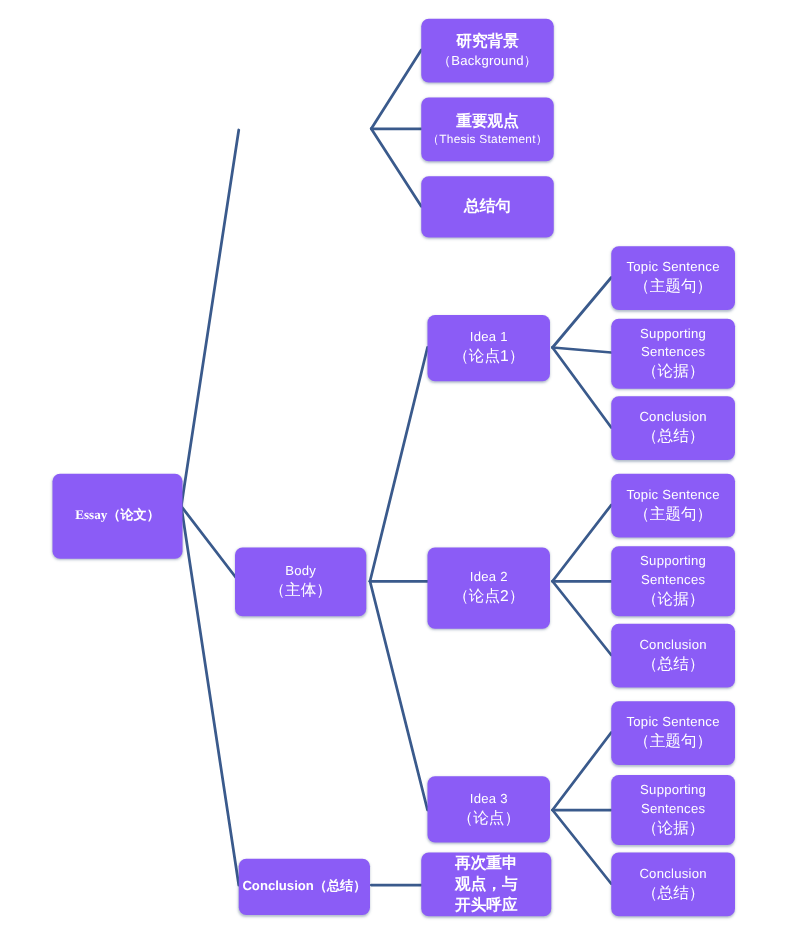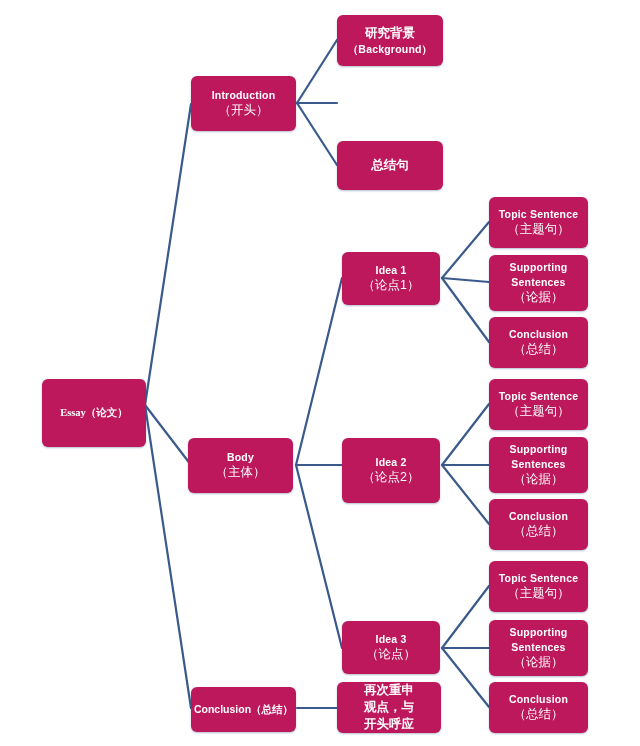--- a/index.html
+++ b/index.html
@@ -18,39 +18,39 @@
   #connectors {
     position: absolute;
     left: 0;
     top: 0;
     width: 640px;
     height: 746px;
   }
   .node {
     position: absolute;
     box-sizing: border-box;
-    background: #be185d;
+    background: #8b5cf6;
     border-radius: 6px;
     color: #ffffff;
     display: flex;
     flex-direction: column;
     align-items: center;
     justify-content: center;
     text-align: center;
     line-height: 1.35;
     box-shadow: 0 1px 2px rgba(40, 70, 110, 0.35);
     z-index: 2;
   }
   .node .ln {
     display: block;
     white-space: nowrap;
   }
   .en {
     font-size: 10.5px;
-    font-weight: bold;
+    font-weight: normal;
     letter-spacing: 0.2px;
   }
   .zh {
     font-size: 12.5px;
     font-weight: normal;
   }
   .zh-b {
     font-size: 12.5px;
     font-weight: bold;
   }
@@ -97,30 +97,30 @@
       <line x1="297" y1="708" x2="337" y2="708"></line>
     </g>
   </svg>
 
   <div class="node" style="left:42px; top:379px; width:104px; height:68px;font-family:Liberation Serif, serif;">
     <span class="ln mix">
       <span>Essay</span><span>（论文）</span>
     </span>
   </div>
 
-  <div class="node" style="left:191px; top:76px; width:105px; height:55px;">
-    <span class="ln en">Introduction</span>
-    <span class="ln zh">（开头）</span>
-  </div>
 
   <div class="node" style="left:337px; top:15px; width:106px; height:51px;">
     <span class="ln zh-b">研究背景</span>
     <span class="ln en">（Background）</span>
   </div>
 
+  <div class="node" style="left:337px; top:78px; width:106px; height:51px;">
+    <span class="ln zh-b">重要观点</span>
+    <span class="ln en" style="font-size:9.5px;">（Thesis Statement）</span>
+  </div>
 
   <div class="node" style="left:337px; top:141px; width:106px; height:49px;">
     <span class="ln zh-b">总结句</span>
   </div>
 
   <div class="node" style="left:188px; top:438px; width:105px; height:55px;">
     <span class="ln en">Body</span>
     <span class="ln zh">（主体）</span>
   </div>
 

